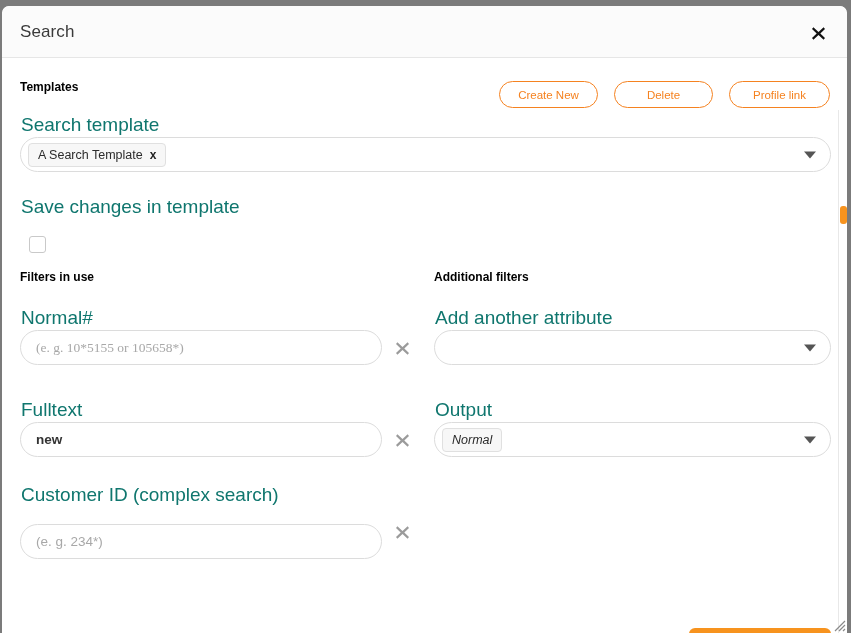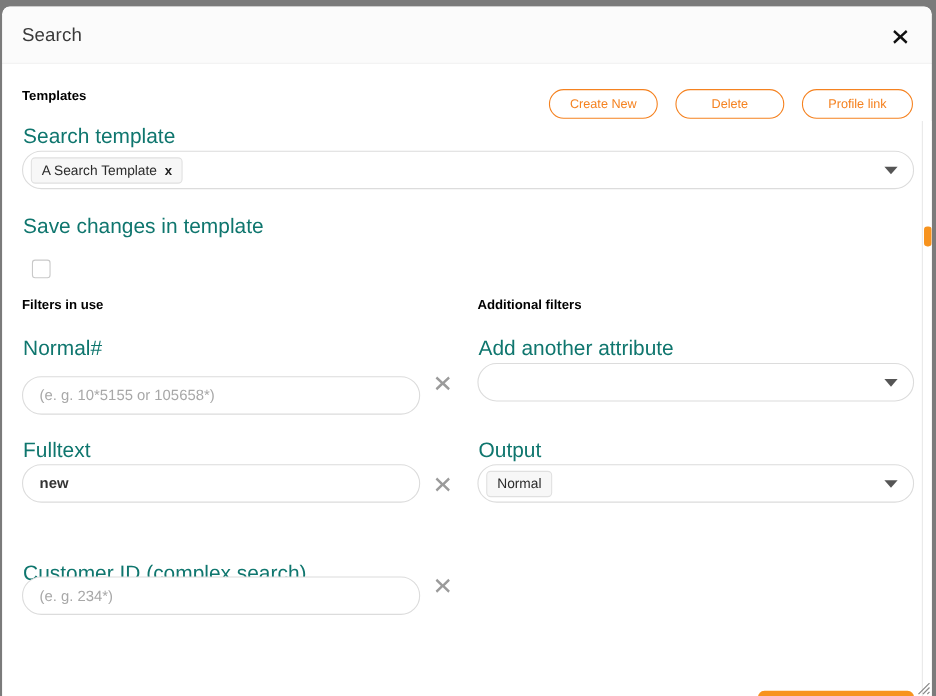--- a/index.html
+++ b/index.html
@@ -260,52 +260,52 @@
       </span>
       <span class="caret"></span>
     </div>
 
     <div class="field-label" style="left:19px; top:138px;">Save changes in template</div>
     <input type="checkbox" class="chk" style="left: 23px; top: 175px;">
 
     <div class="section-title" style="left:18px; top:212px;">Filters in use</div>
 
     <div class="field-label" style="left:19px; top:249px;">Normal#</div>
-    <input class="txt-input" style="left: 18px; top: 284px; width: 362px;" placeholder="(e. g. 10*5155 or 105658*)">
+    <input class="txt-input" style="left: 18px; top: 272px; width: 362px; font-family: Liberation Serif, serif;" placeholder="(e. g. 10*5155 or 105658*)">
     <span class="clear-x" style="left:391px; top:281px;">
       <svg width="15" height="15" viewBox="0 0 15 15" aria-hidden="true">
         <path d="M2.4 1.2 L7.5 6.1 L12.6 1.2 L14.0 3.0 L9.3 7.5 L14.0 12.0 L12.6 13.8 L7.5 8.9 L2.4 13.8 L1.0 12.0 L5.7 7.5 L1.0 3.0 Z" fill="#9b9b9b"></path>
       </svg>
     </span>
 
     <div class="field-label" style="left:19px; top:341px;">Fulltext</div>
     <input class="txt-input" style="left: 18px; top: 364px; width: 362px; font-weight: bold;" value="new">
     <span class="clear-x" style="left:391px; top:373px;">
       <svg width="15" height="15" viewBox="0 0 15 15" aria-hidden="true">
         <path d="M2.4 1.2 L7.5 6.1 L12.6 1.2 L14.0 3.0 L9.3 7.5 L14.0 12.0 L12.6 13.8 L7.5 8.9 L2.4 13.8 L1.0 12.0 L5.7 7.5 L1.0 3.0 Z" fill="#9b9b9b"></path>
       </svg>
     </span>
 
-    <div class="field-label" style="left:19px; top:453px;text-align:right;">Customer ID (complex search)</div>
+    <div class="field-label" style="left:19px; top:426px;text-align:right;">Customer ID (complex search)</div>
     <input class="txt-input" style="left: 18px; top: 456px; width: 362px; margin-top: 10px;" placeholder="(e. g. 234*)">
     <span class="clear-x" style="left:391px; top:465px;">
       <svg width="15" height="15" viewBox="0 0 15 15" aria-hidden="true">
         <path d="M2.4 1.2 L7.5 6.1 L12.6 1.2 L14.0 3.0 L9.3 7.5 L14.0 12.0 L12.6 13.8 L7.5 8.9 L2.4 13.8 L1.0 12.0 L5.7 7.5 L1.0 3.0 Z" fill="#9b9b9b"></path>
       </svg>
     </span>
 
     <div class="section-title" style="left:432px; top:212px;">Additional filters</div>
 
     <div class="field-label" style="left:433px; top:249px;">Add another attribute</div>
     <div class="select-box" style="left:432px; top:272px; width:397px;">
       <span class="caret"></span>
     </div>
 
     <div class="field-label" style="left:433px; top:341px;">Output</div>
-    <div class="select-box" style="left:432px; top:364px; width:397px;">
+    <div class="select-box" style="left:432px; top:364px; width:397px;font-style:italic;">
       <span class="chip">
         <span>Normal</span>
       </span>
       <span class="caret"></span>
     </div>
 
     <button class="search-btn">Search</button>
 
     <div class="scroll-track">
       <div class="scroll-thumb"></div>

